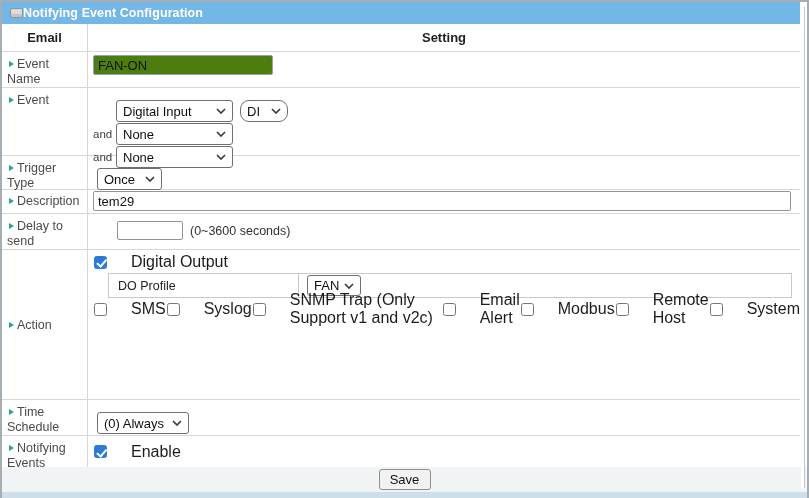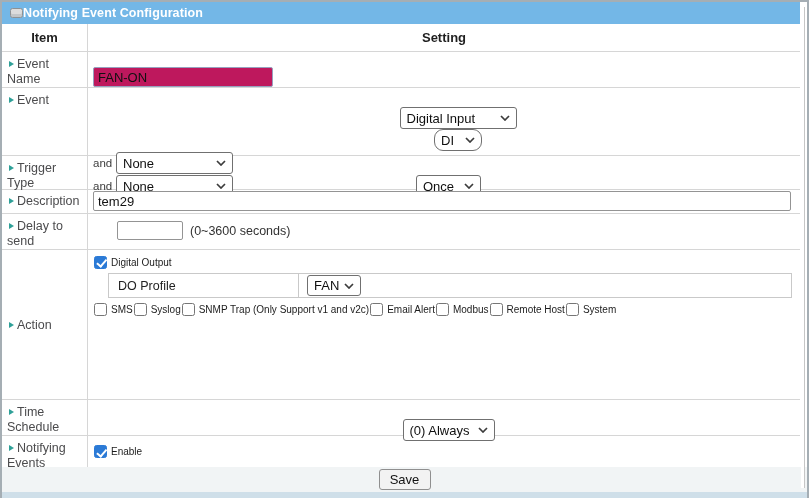--- a/index.html
+++ b/index.html
@@ -66,46 +66,46 @@
   .r-action     { height: 150px; }
   .r-sched      { height: 36px; }
   .r-notif      { height: 31px; }
 
   
   .txt {
     height: 20px; border: 1px solid #8a94b8; border-radius: 2px;
     font-family: "Liberation Sans", sans-serif;
     font-size: 13px; color: #111; padding: 0 4px; background: #fff;
   }
-  .txt-eventname { width: 180px; margin-top: 15px; background: #be185d; border-color: #97a0be; }
+  .txt-eventname { width: 180px; margin-top: 3px; background: #4d7c0f; border-color: #97a0be; }
   .txt-desc { width: calc(100% - 9px); margin-top: 1px; border-color: #949494; }
   .txt-delay { width: 66px; margin-top: 7px; border-color: #949494; height: 19px; }
   .hint { font-size: 12.5px; color: #333; margin-left: 7px; }
 
   
   .sel {
     display: inline-flex; align-items: center; justify-content: space-between;
     height: 22px; border: 1px solid #707070; border-radius: 3px;
     background: #fff; padding: 0 6px 0 6px;
     font-size: 13px; color: #0f0f0f; cursor: default;
   }
   .sel .chev { flex: none; margin-left: 5px; }
   .w-main { width: 117px; }
   .w-di   { width: 48px; border-radius: 9px; }
   .w-once { width: 65px; }
   .w-fan  { width: 54px; }
   .w-sched{ width: 92px; }
 
   .evt-line { display: flex; align-items: center; margin: 1px 0; }
-  .evt-line.first { margin-top: 19px; flex-direction: column; }
+  .evt-line.first { margin-top: 12px; }
   .and-lbl { font-size: 11.5px; color: #3d3d3d; width: 21px; flex: none; margin-right: 2px; }
   .evt-indent { margin-left: 23px; }
 
   
-  .opt-line { display: flex; align-items: center; gap: 4px; height: 14px; margin: 0 0 0 1px; font-size: 10px; color: #1c1c1c; }
+  .opt-line { display: flex; align-items: center; gap: 24px; height: 14px; margin: 0 0 0 1px; font-size: 16px; color: #1c1c1c; }
   .cb {
     width: 13px; height: 13px; flex: none;
     border: 1px solid #767676; border-radius: 2.5px; background: #fff;
     position: relative; display: inline-block;
   }
   .cb.checked { background: #2b7ad6; border-color: #2b7ad6; }
   .cb.checked::after {
     content: ""; position: absolute; left: 3.5px; top: 0.5px;
     width: 3.5px; height: 7.5px;
     border: solid #fff; border-width: 0 2px 2px 0;
@@ -156,21 +156,21 @@
 
 <div class="page">
   <div class="content">
 
     <div class="titlebar">
       <span class="win-icon"></span>
       <span class="title-text">Notifying Event Configuration</span>
     </div>
 
     <div class="row header-row">
-      <div class="cell-item">Item</div>
+      <div class="cell-item">Email</div>
       <div class="cell-setting">Setting</div>
     </div>
 
     <div class="row r-event-name">
       <div class="cell-item"><span class="arrow"></span><span>Event Name</span></div>
       <div class="cell-setting">
         <input class="txt txt-eventname" type="text" value="FAN-ON" style="">
       </div>
     </div>
 

